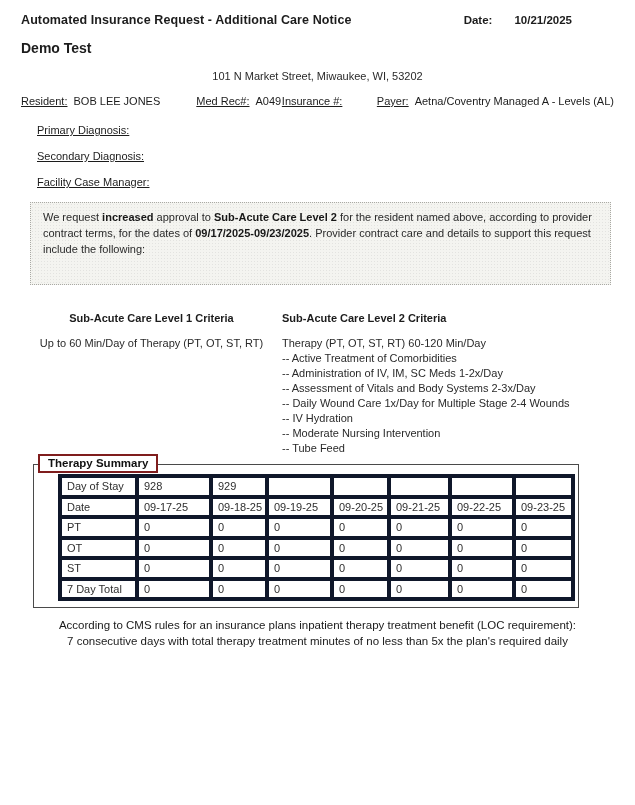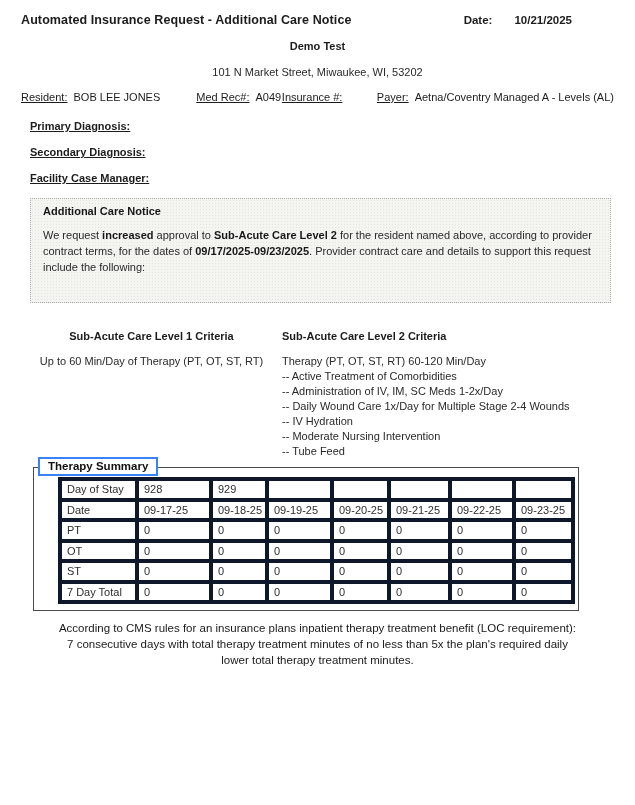--- a/index.html
+++ b/index.html
@@ -13,35 +13,35 @@
   }
   .page { padding: 13px 21px 0 21px; box-sizing: border-box; }
 
   
   .header-row { display: flex; align-items: baseline; }
   .doc-title { font-weight: bold; font-size: 12.5px; letter-spacing: 0.1px; }
   .date-group { margin-left: auto; display: flex; align-items: baseline; }
   .date-label { font-weight: bold; font-size: 11.5px; }
   .date-value { font-weight: bold; font-size: 11.5px; margin-left: 22px; margin-right: 42px; }
 
-  .facility-name { text-align: center; font-weight: bold; font-size: 11px; margin-top: 13px; }
+  .facility-name { font-weight: bold; font-size: 14px; margin-top: 13px; }
   .facility-address { text-align: center; font-size: 11px; margin-top: 14px; color: #2a2a2a; }
 
   
   .resident-row { display: flex; margin-top: 13px; font-size: 11px; white-space: nowrap; }
   .pair { display: flex; align-items: baseline; }
   .pair .lab { text-decoration: underline; }
   .pair .val { margin-left: 6px; }
   .pair1 { width: 146px; }
   .pair2 { width: 99px; padding-left: 36px; }
   .pair3 { width: 110px; }
   .pair4 { flex: 1; }
 
   
-  .diagnosis-block { margin: 17px 0 0 9px; font-size: 11px; font-weight: bold; }
+  .diagnosis-block { margin: 17px 0 0 16px; font-size: 11px; }
   .diagnosis-block .diag-line { margin-bottom: 14px; }
   .diagnosis-block .diag-line span { text-decoration: underline; }
 
   
   .notice-box {
     margin-left: 9px; margin-top: 13px;
     width: 581px; box-sizing: border-box;
     background-color: #f4f4f0;
     background-image: radial-gradient(rgba(110,110,105,0.12) 0.5px, rgba(0,0,0,0) 0.6px);
     background-size: 3px 3px;
@@ -66,21 +66,21 @@
     position: relative;
     margin-left: 12px; margin-top: 8px;
     width: 546px; box-sizing: border-box;
     border: 1.5px solid #4a4a4a;
     padding: 9px 6px 6px 24px;
     background: #fff;
   }
   .fieldset-tab {
     position: absolute; top: -11px; left: 4px;
     background: #ffffff;
-    border: 2px solid #3b82f6;
+    border: 2px solid #7f1d1d;
     padding: 1px 8px 2px 8px;
     font-weight: bold; font-size: 11.5px;
     color: #111;
   }
   table.tsum { border-collapse: collapse; table-layout: fixed; width: 513px; font-size: 11px; }
   table.tsum td {
     border: 4px solid #0f172a;
     padding: 0 5px; height: 16.5px;
     vertical-align: middle;
     color: #2e2e2e;
@@ -126,37 +126,37 @@
     </div>
   </div>
 
   <div class="diagnosis-block">
     <div class="diag-line"><span>Primary Diagnosis:</span></div>
     <div class="diag-line"><span>Secondary Diagnosis:</span></div>
     <div class="diag-line"><span>Facility Case Manager:</span></div>
   </div>
 
   <div class="notice-box">
-    <div class="notice-heading">Additional Care Notice</div>
     <div class="notice-body"><span>We request </span><b>increased</b><span> approval to </span><b>Sub-Acute Care Level 2</b><span> for the resident named above, according to provider contract terms, for the dates of </span><b>09/17/2025-09/23/2025</b><span>. Provider contract care and details to support this request include the following:</span></div>
   </div>
 
   <div class="criteria-section">
     <div class="criteria-left">
       <div class="criteria-heading">Sub-Acute Care Level 1 Criteria</div>
       <div class="criteria-lines">
           <div class="text-line">Up to 60 Min/Day of Therapy (PT, OT, ST, RT)</div>
         </div>
     </div>
     <div class="criteria-right">
       <div class="criteria-heading">Sub-Acute Care Level 2 Criteria</div>
       <div class="criteria-lines">
           <div class="text-line">Therapy (PT, OT, ST, RT) 60-120 Min/Day</div>
           <div class="text-line">-- Active Treatment of Comorbidities</div>
           <div class="text-line">-- Administration of IV, IM, SC Meds 1-2x/Day</div>
+          <div class="text-line">-- Assessment of Vitals and Body Systems 2-3x/Day</div>
           <div class="text-line">-- Daily Wound Care 1x/Day for Multiple Stage 2-4 Wounds</div>
           <div class="text-line">-- IV Hydration</div>
           <div class="text-line">-- Moderate Nursing Intervention</div>
           <div class="text-line">-- Tube Feed</div>
         </div>
     </div>
   </div>
 
   <div class="fieldset">
     <div class="fieldset-tab">Therapy Summary</div>
@@ -232,16 +232,15 @@
             <td>0</td>
             <td>0</td>
           </tr>
         </tbody>
     </table>
   </div>
 
   <div class="footer-note">
       <div class="text-line">According to CMS rules for an insurance plans inpatient therapy treatment benefit (LOC requirement):</div>
       <div class="text-line">7 consecutive days with total therapy treatment minutes of no less than 5x the plan's required daily</div>
-      <div class="text-line">lower total therapy treatment minutes.</div>
     </div>
 
 </div>
 
 </body></html>

